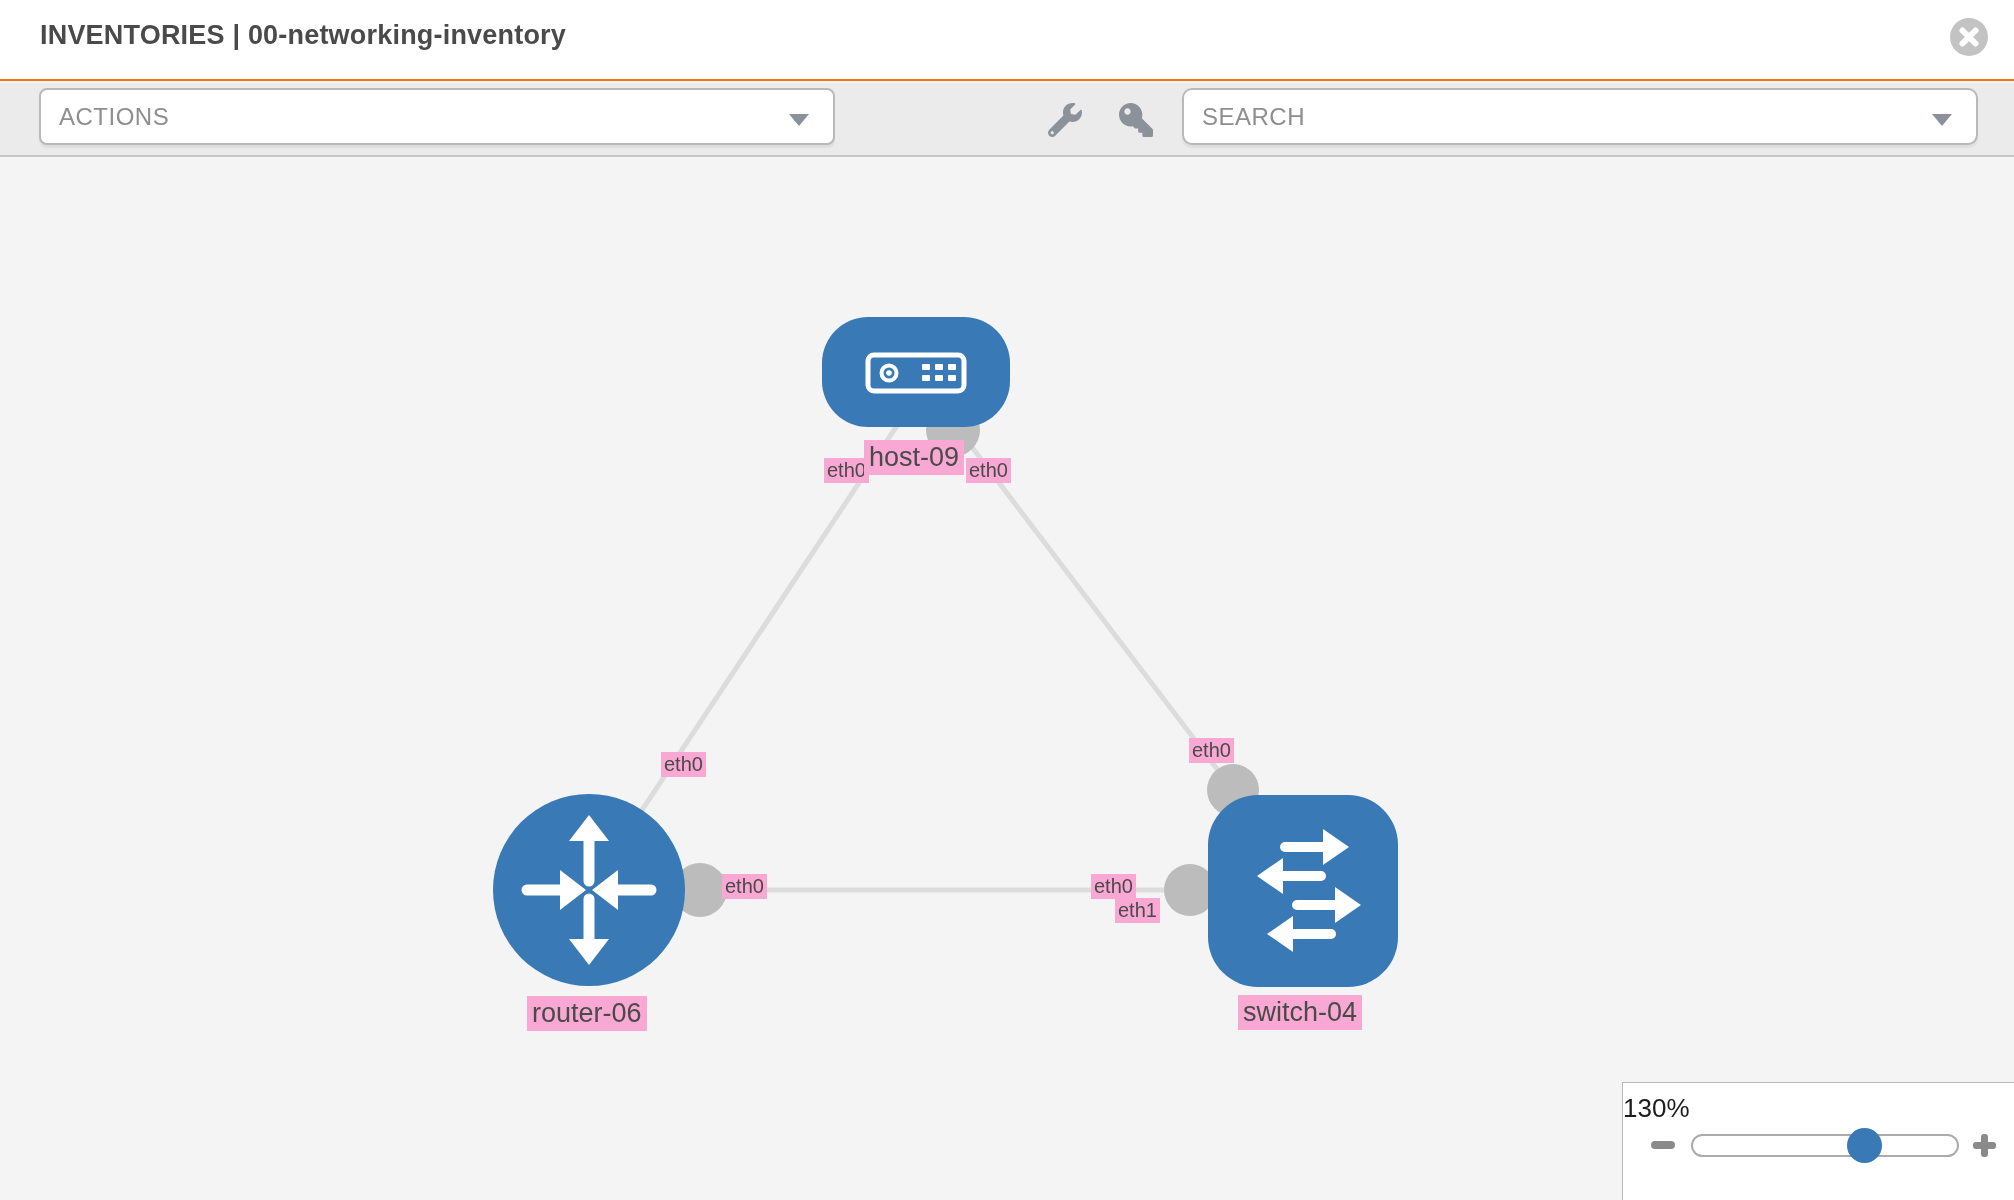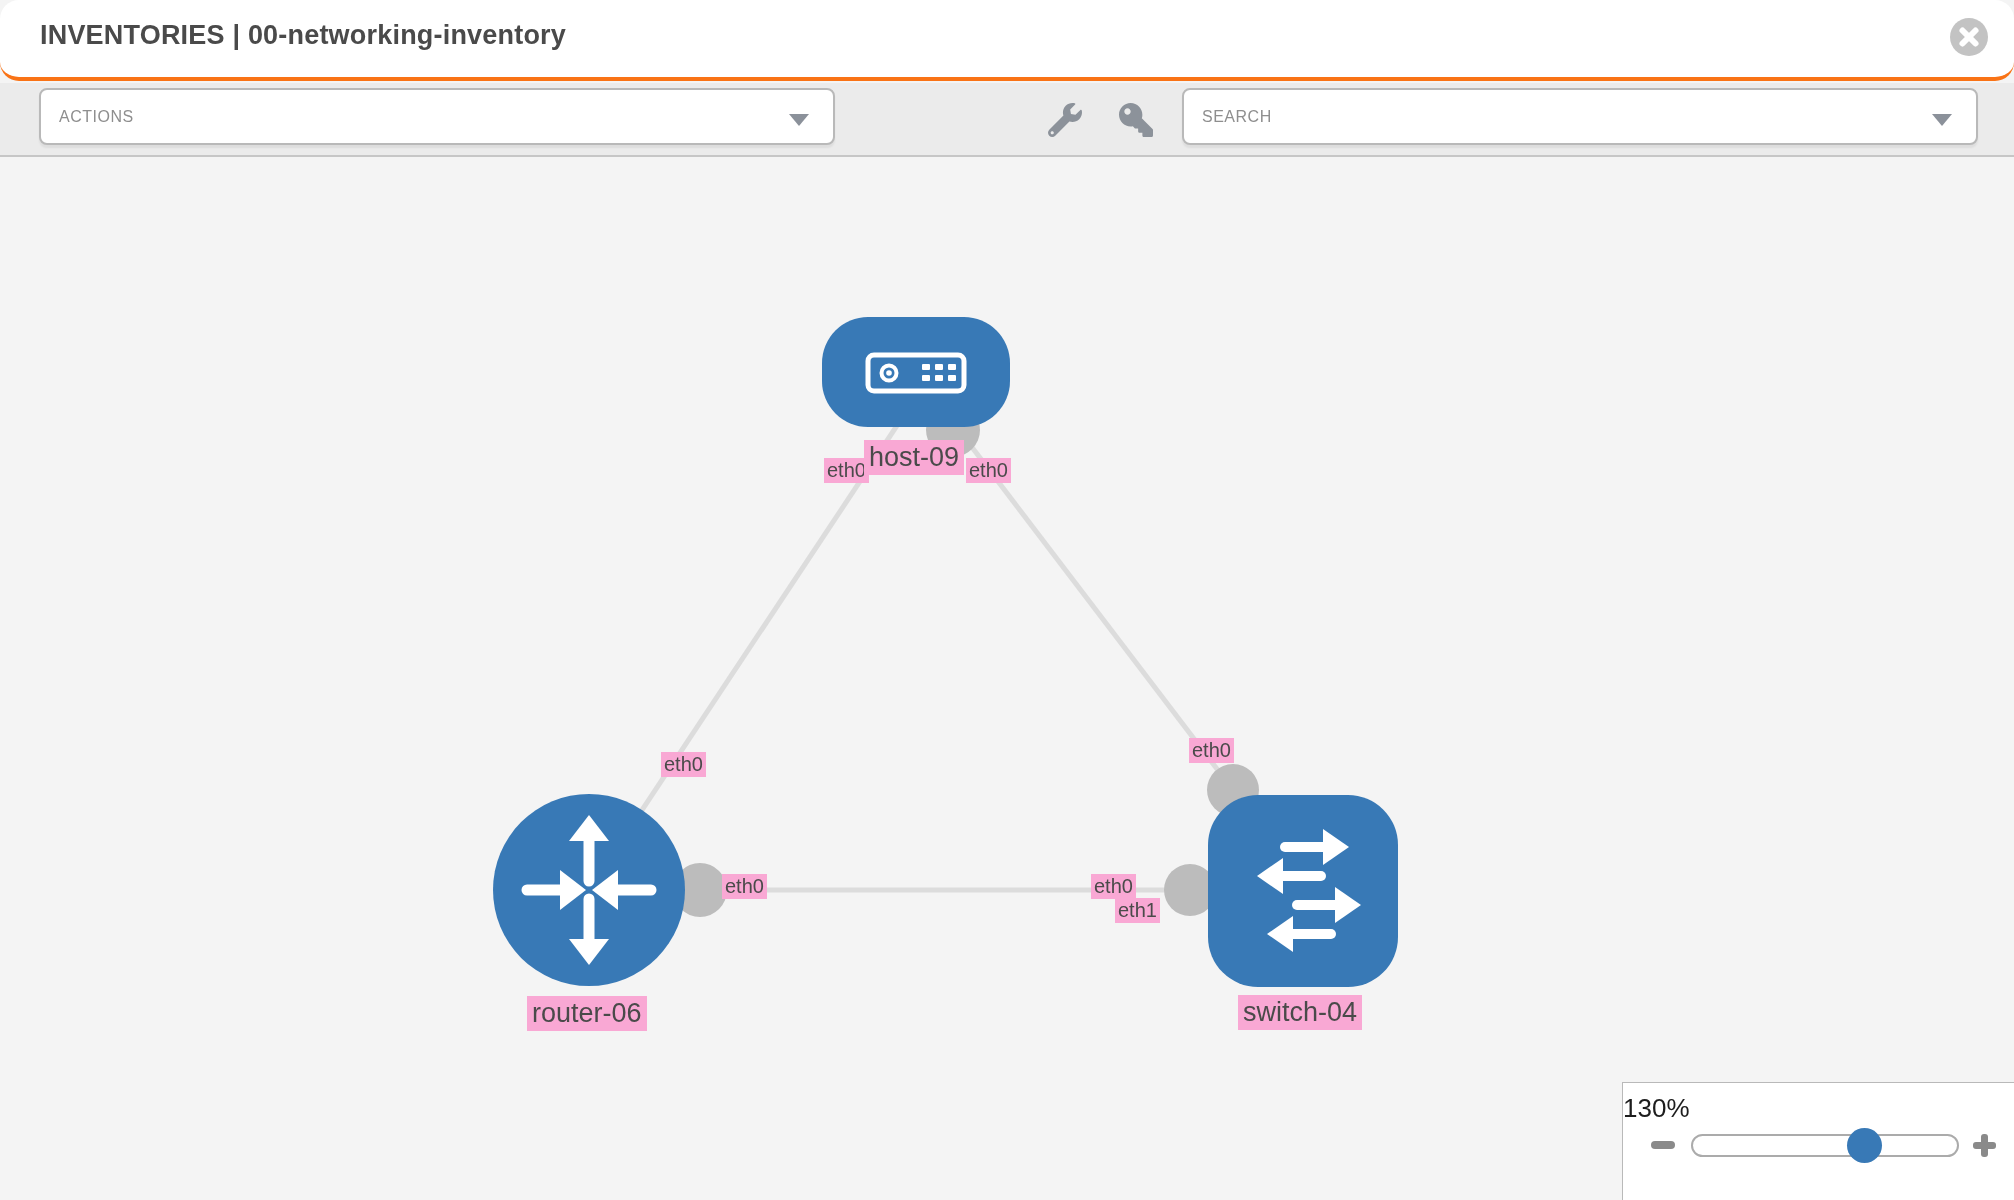--- a/index.html
+++ b/index.html
@@ -2,40 +2,40 @@
 <html><head>
 <meta charset="utf-8">
 <style>
   * { margin:0; padding:0; box-sizing:border-box; }
   html,body { width:2014px; height:1200px; overflow:hidden;
     font-family:"Liberation Sans", sans-serif; background:#f4f4f4; }
   .app { position:relative; width:2014px; height:1200px; }
 
   
   .header { position:absolute; top:0; left:0; width:100%; height:81px;
-    background:#ffffff; border-bottom:4px solid #f97316;border-radius:19px; }
+    background:#ffffff; border-bottom:2px solid #f97316; }
   .page-title { position:absolute; left:40px; top:20px; font-size:27px;
     font-weight:700; color:#4a4a4a; letter-spacing:0.2px; }
   .close-btn { position:absolute; right:26px; top:18px; width:38px; height:38px;
     border-radius:50%; background:#c3c3c3; cursor:pointer; }
   .close-btn svg { position:absolute; left:0; top:0; }
 
   
   .toolbar { position:absolute; top:83px; left:0; width:100%; height:74px;
     background:#ebebeb; border-bottom:2px solid #c6c6c6; }
   .tool-box { position:absolute; top:5px; height:57px; width:796px;
     background:#ffffff; border:2px solid #b9b9b9; border-radius:8px;
     box-shadow:0 3px 2px rgba(0,0,0,0.06); cursor:pointer; }
   .tool-box .box-label { position:absolute; left:18px; top:0; line-height:54px;
-    font-size:16px; color:#8e8e8e; letter-spacing:0.5px; }
+    font-size:24px; color:#8e8e8e; letter-spacing:0.5px; }
   .caret-down { position:absolute; right:24px; top:24px; width:0; height:0;
     border-left:10px solid transparent; border-right:10px solid transparent;
     border-top:12px solid #8b919a; }
   .actions-box { left:39px; }
-  .search-box { left:1182px; }
+  .search-box { left:1182px;border-radius:10px; }
   .tool-icon { position:absolute; top:20px; width:34px; height:34px; cursor:pointer; }
   .wrench { left:1048px; }
   .key { left:1119px; }
   .key svg { transform:scaleX(-1); }
 
   
   .canvas { position:absolute; top:159px; left:0; width:2014px; height:1041px;
     background:#f4f4f4; }
   .topo-svg { position:absolute; left:0; top:0; }
 

